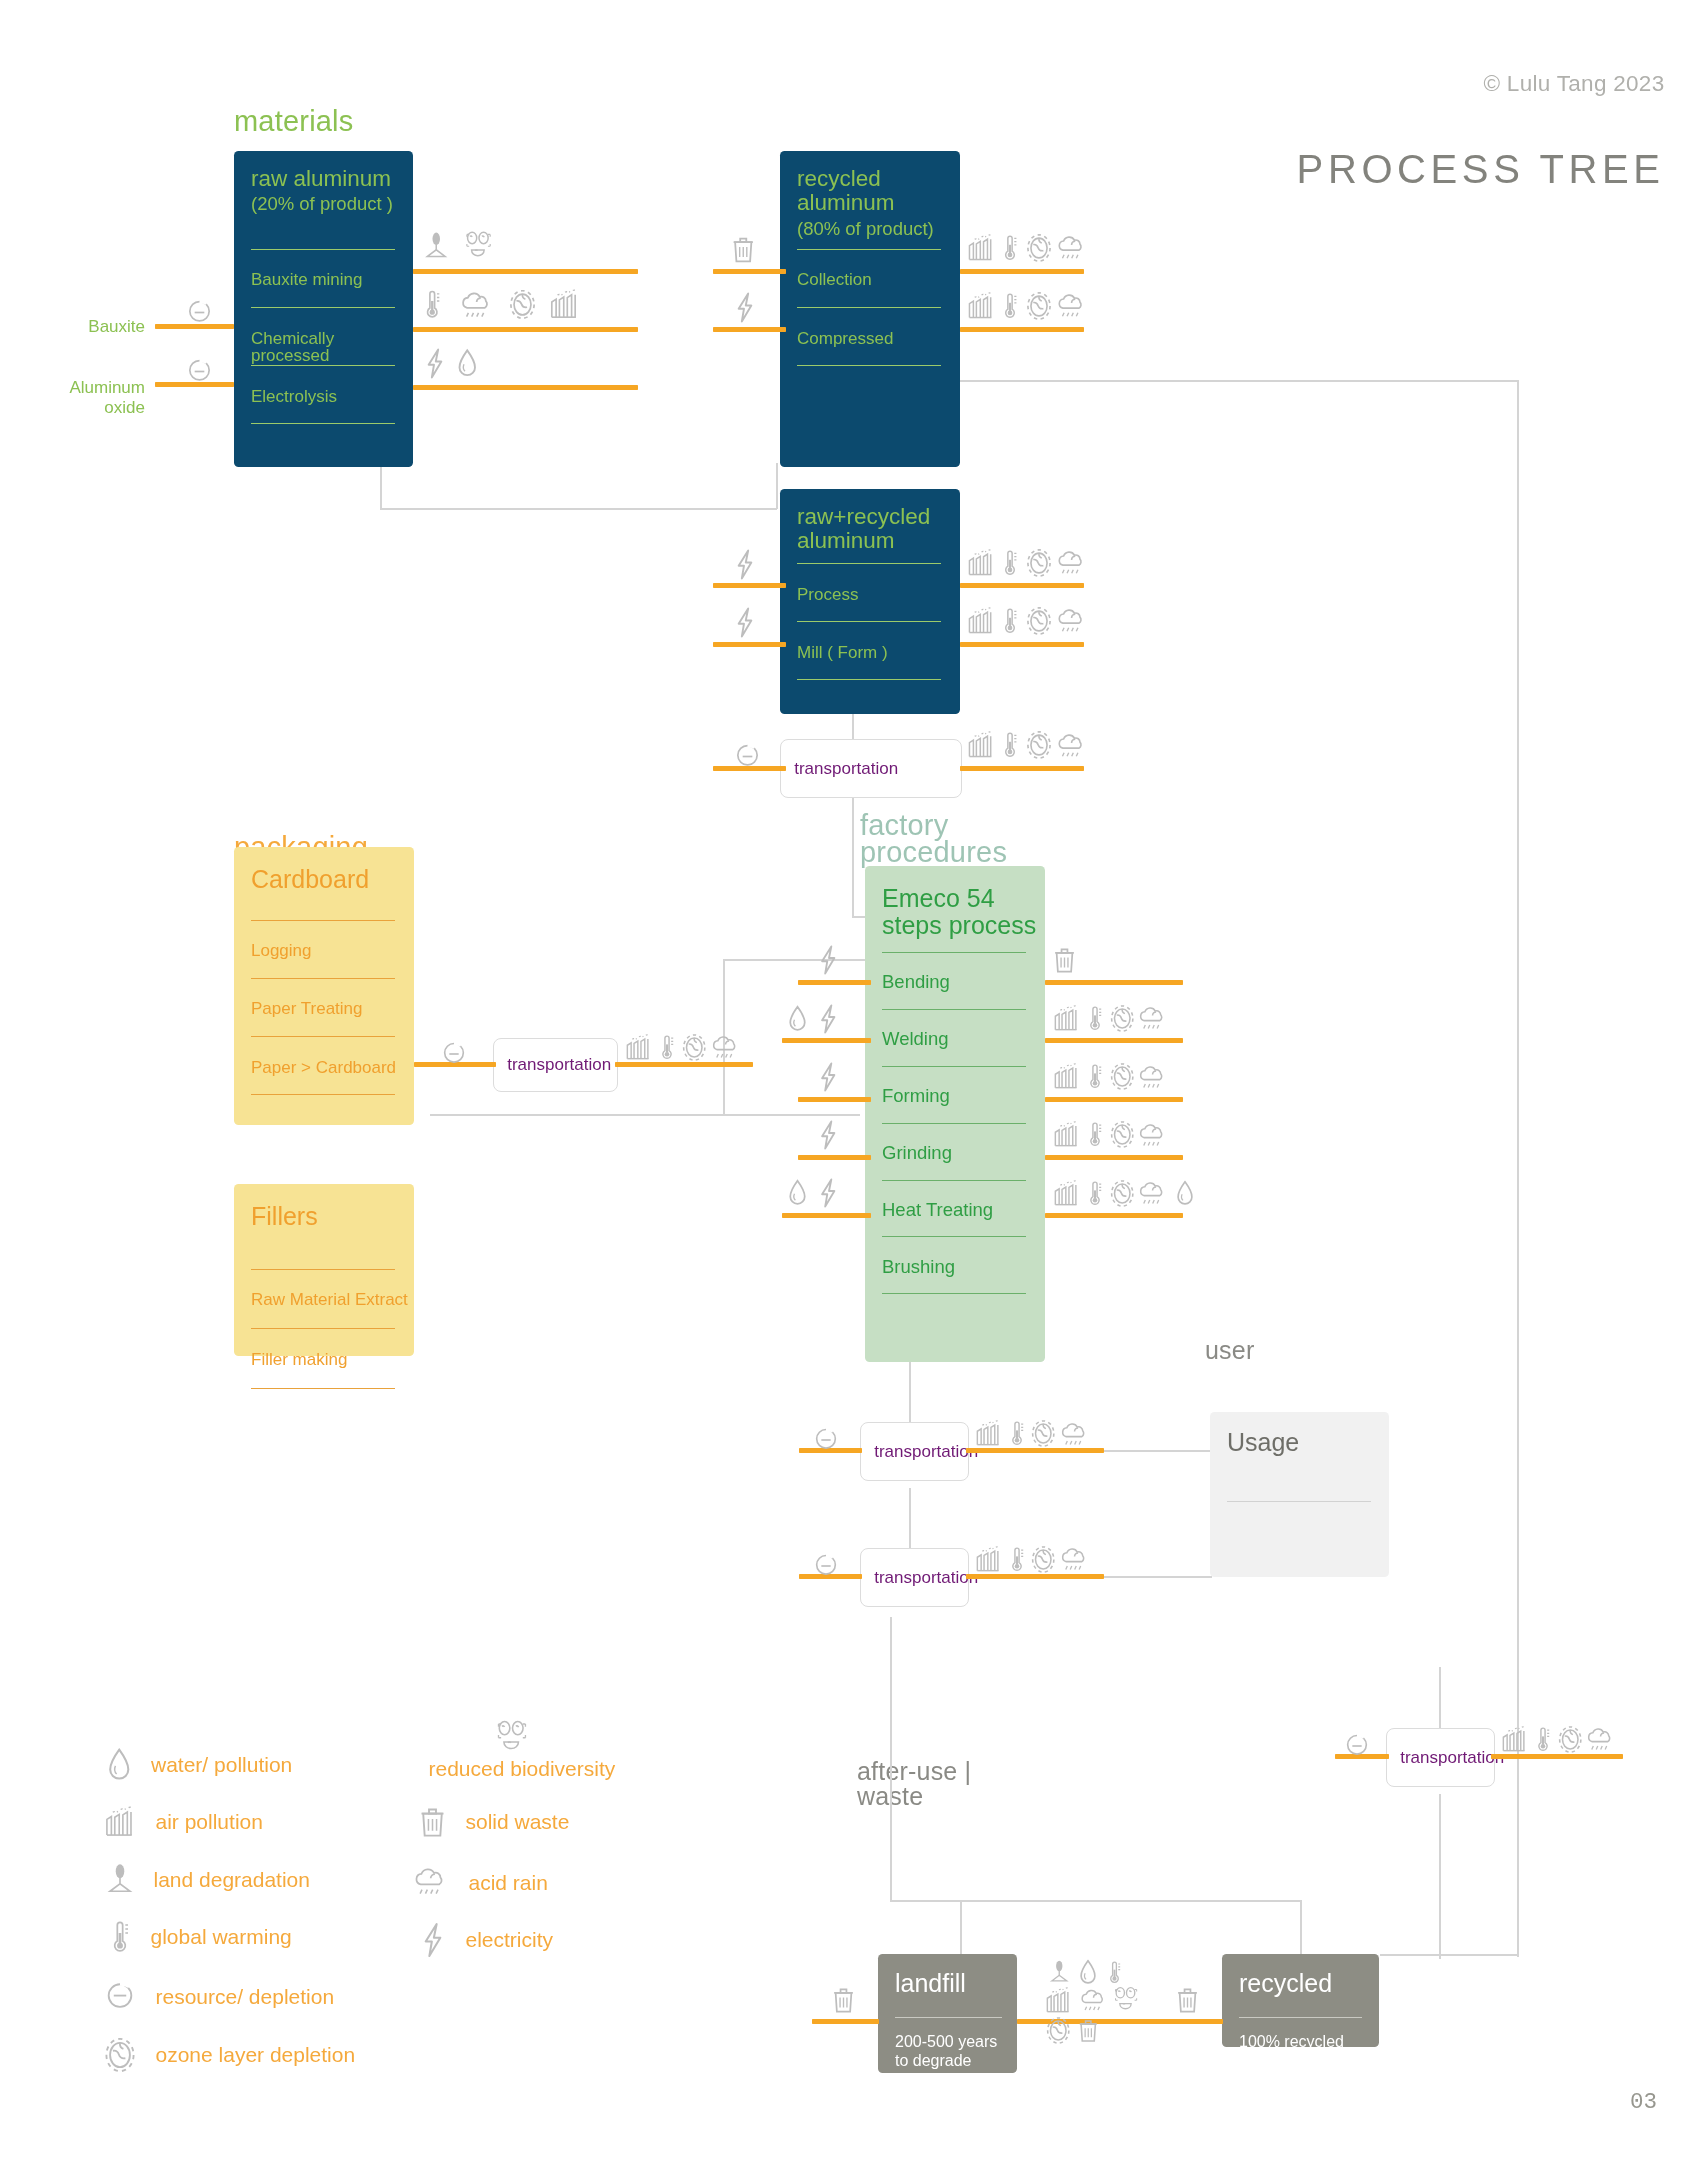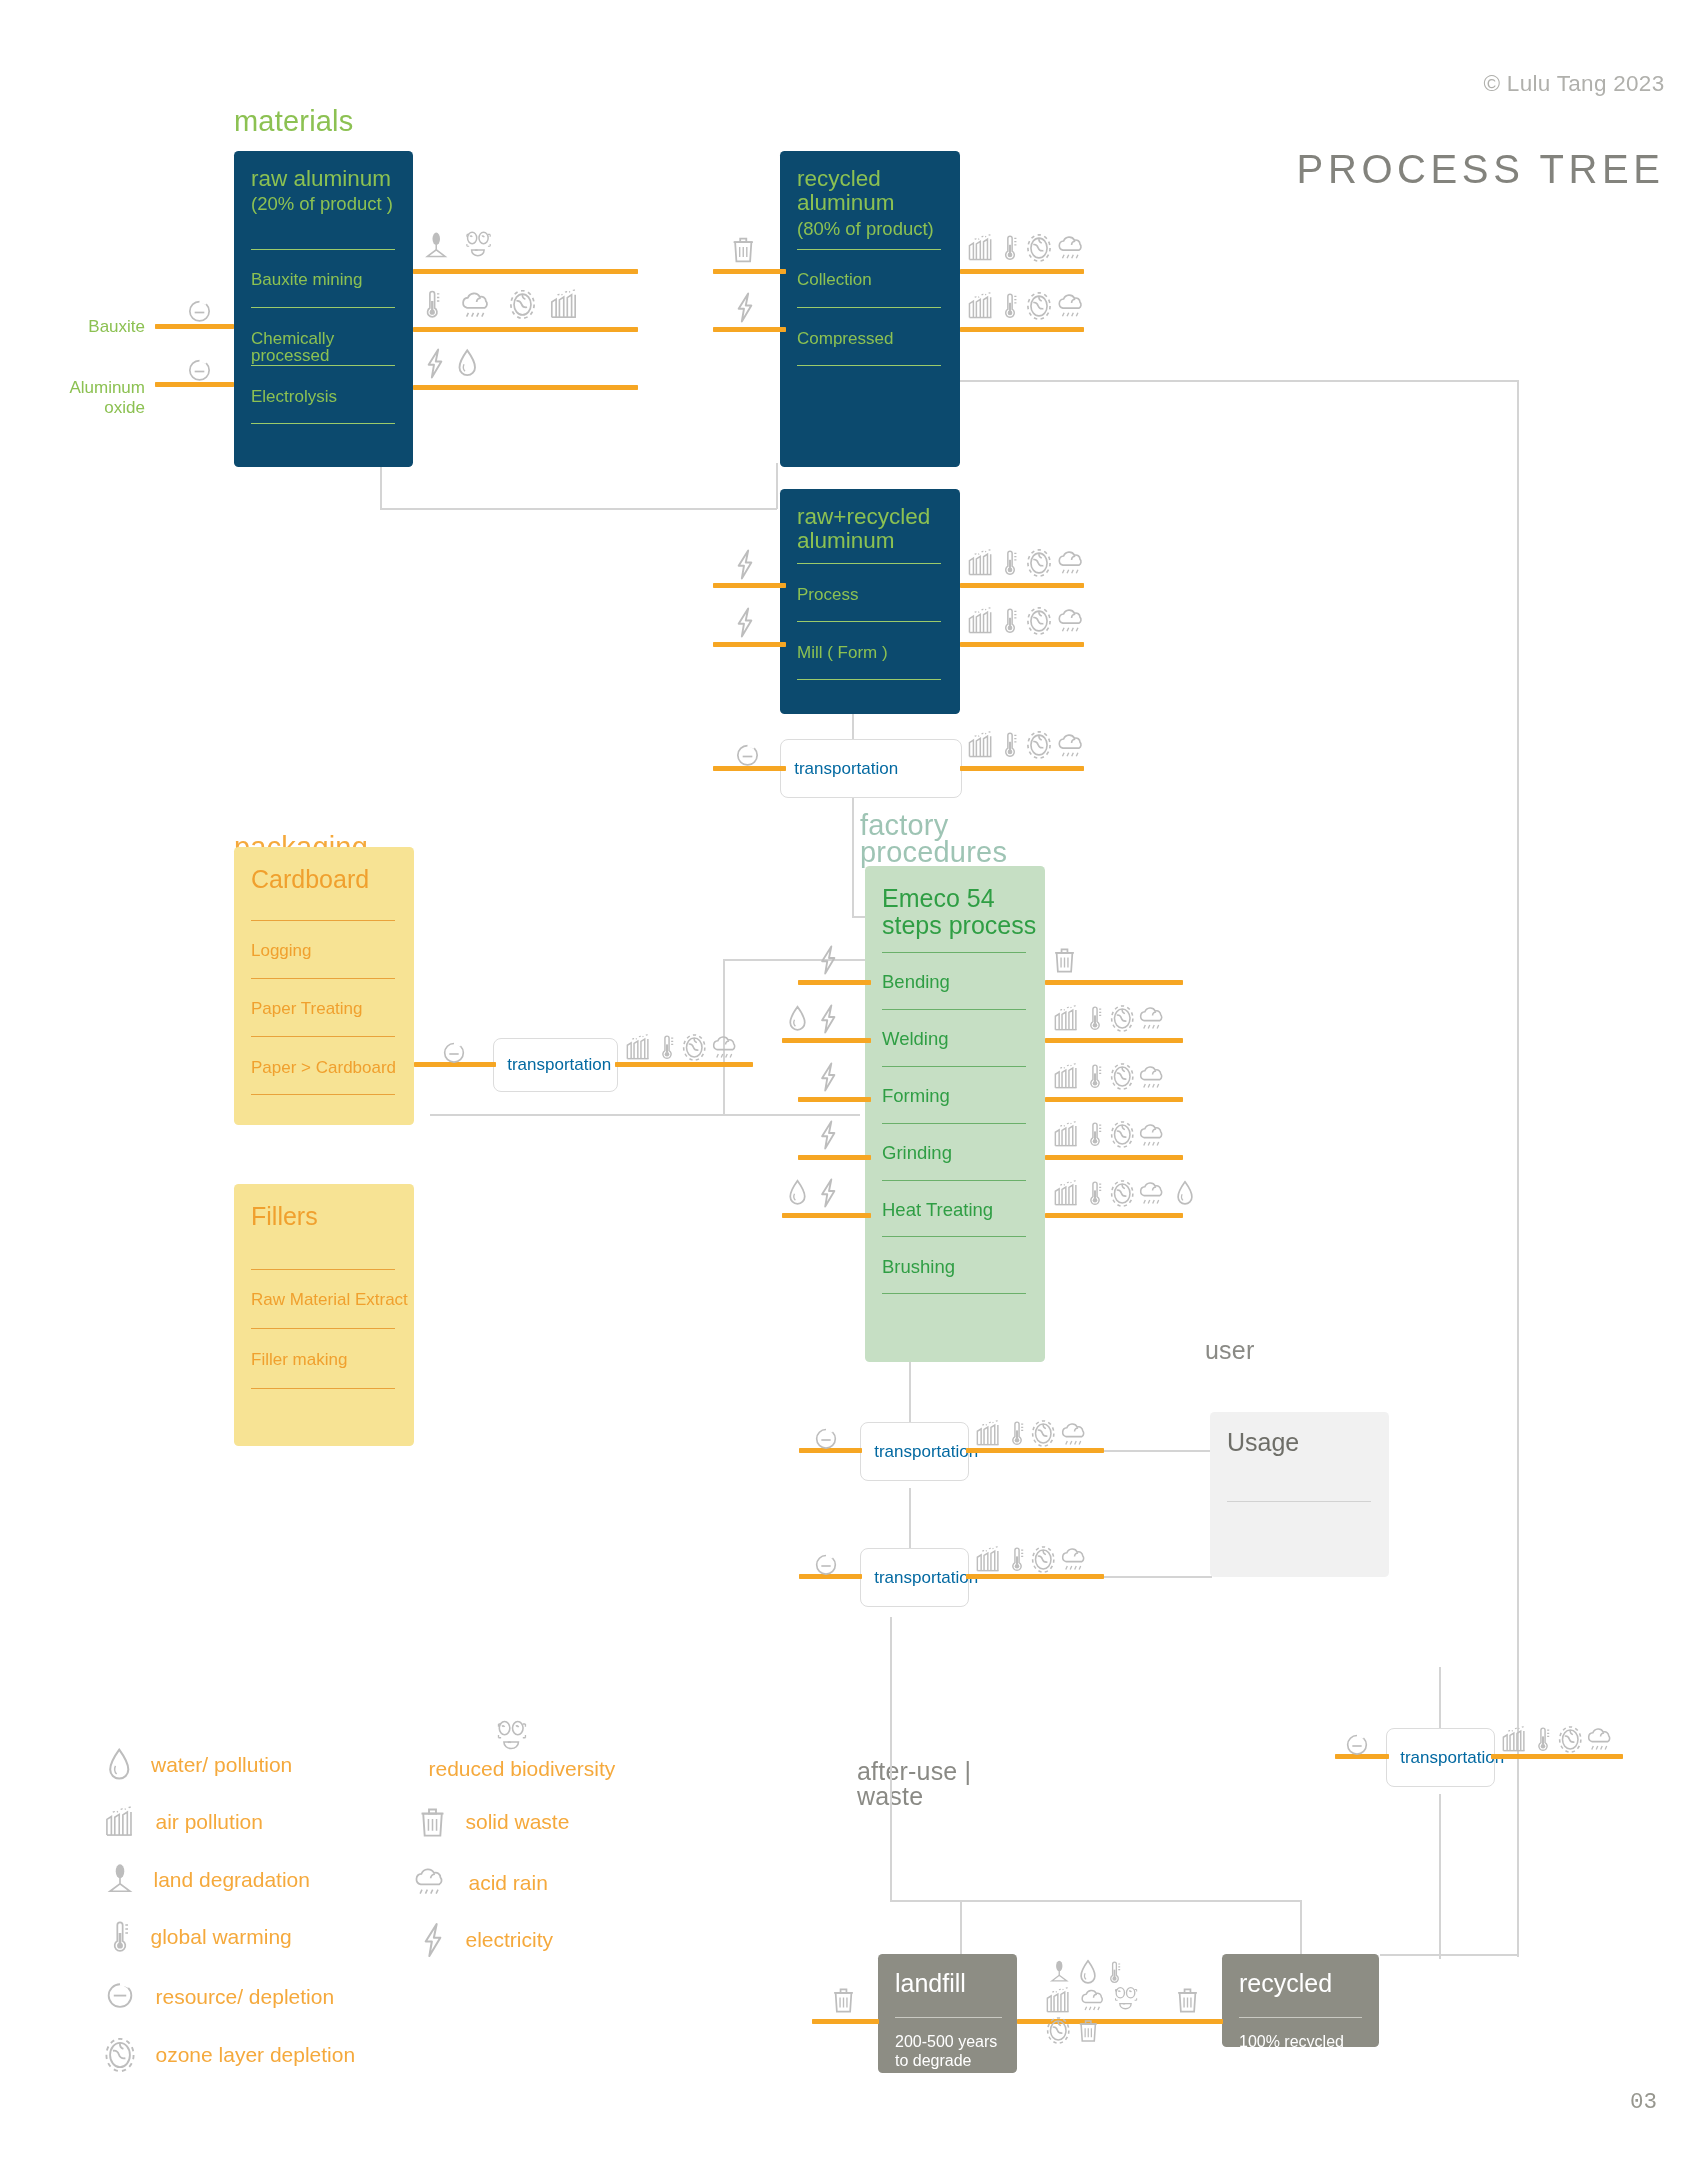--- a/index.html
+++ b/index.html
@@ -51,21 +51,21 @@
   .obar{position:absolute;height:4.6px;background:#f6a623;border-radius:0.7px;}
 
   
   .conn{position:absolute;background:#d4d4d4;}
   .conn-h{height:2px;}
   .conn-v{width:2px;}
 
   
   .transport{position:absolute;background:#fff;border:1.3px solid #dcdcdc;border-radius:8px;
              display:flex;align-items:center;}
-  .transport span{font-size:17px;color:#0369a1;padding-left:13.2px;}
+  .transport span{font-size:17px;color:#701a75;padding-left:13.2px;}
 
   
   .inlabel{position:absolute;font-size:17px;color:#8cc152;text-align:right;line-height:1.15;}
 
   
   .ico{position:absolute;display:block;}
   .ico svg{display:block;}
 
   
   .legend-item{position:absolute;display:flex;align-items:center;}
@@ -460,21 +460,21 @@
     <div class="card-head h-orange" style="top:18.5px;">Cardboard</div>
     <div class="divider d-orange" style="left:17px;top:73px;width:144px;height:0.7px;"></div>
     <div class="row-label rl-orange" style="top:95px;">Logging</div>
     <div class="divider d-orange" style="left:17px;top:131px;width:144px;height:0.7px;"></div>
     <div class="row-label rl-orange" style="top:153px;">Paper Treating</div>
     <div class="divider d-orange" style="left:17px;top:189px;width:144px;height:0.7px;"></div>
     <div class="row-label rl-orange" style="top:212px;">Paper &gt; Cardboard</div>
     <div class="divider d-orange" style="left:17px;top:247px;width:144px;height:0.7px;"></div>
   </div>
 
-  <div class="card card-yellow abs" style="left:234px;top:1184px;width:180px;height:262px;">
+  <div class="card card-yellow abs" style="left:234px;top:1184px;width:180px;height:172px;">
     <div class="card-head h-orange" style="top:18.5px;">Fillers</div>
     <div class="divider d-orange" style="left:17px;top:85px;width:144px;height:0.7px;"></div>
     <div class="row-label rl-orange" style="top:107px;">Raw Material Extract</div>
     <div class="divider d-orange" style="left:17px;top:144px;width:144px;height:0.7px;"></div>
     <div class="row-label rl-orange" style="top:167px;">Filler making</div>
     <div class="divider d-orange" style="left:17px;top:204px;width:144px;height:0.7px;"></div>
   </div>
 
   <div class="transport" style="left:493px;top:1038px;width:123px;height:52px;">
     <span>transportation</span>

